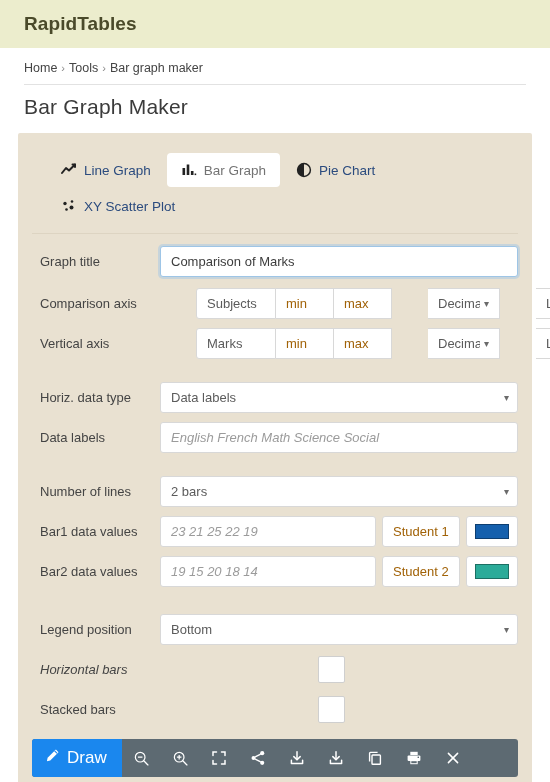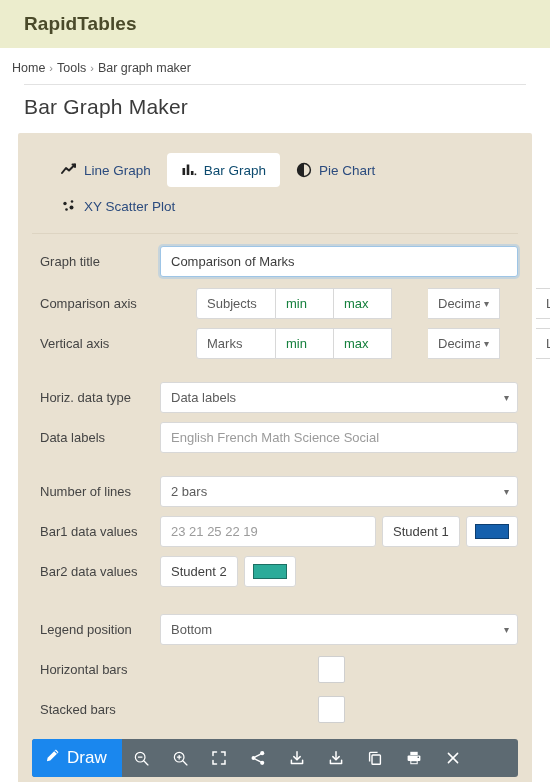--- a/index.html
+++ b/index.html
@@ -12,21 +12,21 @@
   }
 
   
   .site-header{
     height:48px; background:#ecedcd;
     display:flex; align-items:center; padding-left:24px;
   }
   .brand{ font-size:19px; font-weight:bold; color:#4a4a2a; letter-spacing:.1px; }
 
   
-  .crumb-wrap{ background:#fff; padding:13px 24px 9px 12px; }
+  .crumb-wrap{ background:#fff; padding:13px 24px 9px 24px; }
   .crumb{ font-size:12.5px; color:#444; white-space:nowrap; }
   .crumb a{ color:#444; text-decoration:none; }
   .crumb .sep{ color:#888; margin:0 4px; font-size:11px; }
 
   .rule{ height:1px; background:#e2e2e2; margin:0 24px; }
 
   
   .page-title{
     font-size:21px; color:#3b3b3b; font-weight:400;
     padding:10px 24px 14px 24px; letter-spacing:.2px;
@@ -42,61 +42,61 @@
   .tabs{
     display:flex; flex-wrap:wrap; align-items:center;
     padding:6px 12px 4px 29px; gap:2px;
   }
   .tab{
     display:flex; align-items:center; gap:7px;
     padding:9px 14px; border-radius:4px;
     font-size:13.5px; color:#2b4b7e; cursor:pointer;
     white-space:nowrap; background:transparent;
   }
-  .tab.active{ background:#ffffff; color:#0c4a6e; }
+  .tab.active{ background:#ffffff; color:#737373; }
   .tab .ic{ display:inline-flex; width:16px; height:16px; align-items:center; justify-content:center; }
   .tab .ic svg{ display:block; }
   .tabs-divider{ height:1px; background:#ddd4c2; margin:6px 14px 0 14px; }
 
   
   .form{ padding:12px 14px 0 14px; }
   .row{
     display:flex; align-items:center; margin-bottom:9px;
   }
   .row .lbl{
     width:128px; flex:0 0 128px; font-size:13px; color:#444; padding-left:8px;
   }
   .ctrl{ flex:1; display:flex; align-items:stretch; gap:6px; }
 
   .inp{
     background:#fff; border:1px solid #d8d8d8; border-radius:3px;
     height:31px; line-height:29px; padding:0 10px;
-    font-size:13px; color:#404040; font-family:"Liberation Sans", sans-serif;
+    font-size:13px; color:#a16207; font-family:"Liberation Sans", sans-serif;
     white-space:nowrap; overflow:hidden;
   }
-  .inp.placeholder{ color:#9b9b9b; }
+  .inp.placeholder{ color:#9b9b9b;font-style:italic; }
   .inp.focused{
     border:1px solid #9ec5e6; box-shadow:0 0 0 2px rgba(158,197,230,.45);
     color:#3d3d3d;
   }
   .grow{ flex:1 1 auto; }
 
   .sel{
     background:#fff; border:1px solid #d8d8d8; border-radius:3px;
     height:31px; display:flex; align-items:center; justify-content:space-between;
     padding:0 8px 0 10px; font-size:13px; color:#5b5b5b; gap:6px;
   }
   .sel .chev{ color:#6b6b6b; font-size:10px; line-height:1; }
   .sel.wide{ flex:1 1 auto; }
 
   .axis-row .ctrl{ gap:0; }
   .axis-row .cell{
     background:#fff; border:1px solid #d8d8d8; border-left:none;
     height:31px; line-height:29px; padding:0 10px;
-    font-size:13px; color:#15803d; display:flex; align-items:center;
+    font-size:13px; color:#a16207; display:flex; align-items:center;
   }
   .axis-row .cell:first-child{ border-left:1px solid #d8d8d8; border-radius:3px 0 0 3px; }
   .axis-row .cell:last-child{ border-radius:0 3px 3px 0; }
   .axis-row .cell.val{ color:#5b5b5b;margin-left:36px; }
   .axis-row .cell.c-name{ width:80px; }
   .axis-row .cell.c-min{ width:58px; }
   .axis-row .cell.c-max{ width:58px; }
   .axis-row .cell.c-fmt{ width:72px; justify-content:space-between; gap:4px; }
   .axis-row .cell.c-scale{ flex:1; justify-content:space-between; gap:4px; }
   .axis-row .cell .chev{ color:#6b6b6b; font-size:10px; }
@@ -283,40 +283,41 @@
         <div class="inp series-name">Student 1</div>
         <div class="swatch-box">
           <span class="swatch" style="background:#1560ad"></span>
         </div>
       </div>
     </div>
 
     <div class="row">
       <div class="lbl">Bar2 data values</div>
       <div class="ctrl">
+        <div class="inp placeholder grow">19 15 20 18 14</div>
         <div class="inp series-name">Student 2</div>
         <div class="swatch-box">
           <span class="swatch" style="background:#2bab99"></span>
         </div>
       </div>
     </div>
 
     <div class="gap-lg" style="height:18px"></div>
 
     <div class="row">
       <div class="lbl">Legend position</div>
       <div class="ctrl">
         <div class="sel wide">
           <span>Bottom</span>
           <span class="chev">▾</span>
         </div>
       </div>
     </div>
 
-    <div class="row cb-row" style="margin-bottom:13px;margin-top:11px;">
+    <div class="row cb-row" style="margin-bottom:13px;margin-top:11px;font-style:italic;">
       <div class="lbl">Horizontal bars</div>
       <div class="ctrl">
         <div class="cb"></div>
       </div>
     </div>
 
     <div class="row cb-row" style="margin-bottom:6px;">
       <div class="lbl">Stacked bars</div>
       <div class="ctrl">
         <div class="cb"></div>

